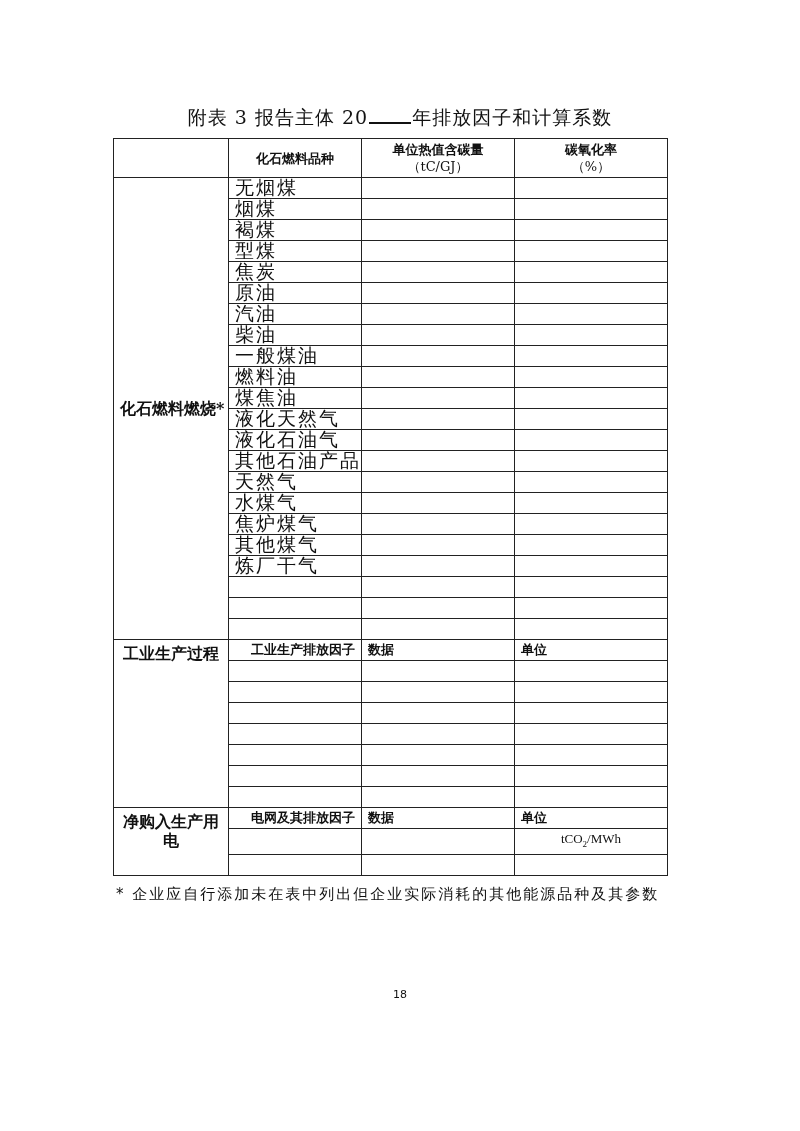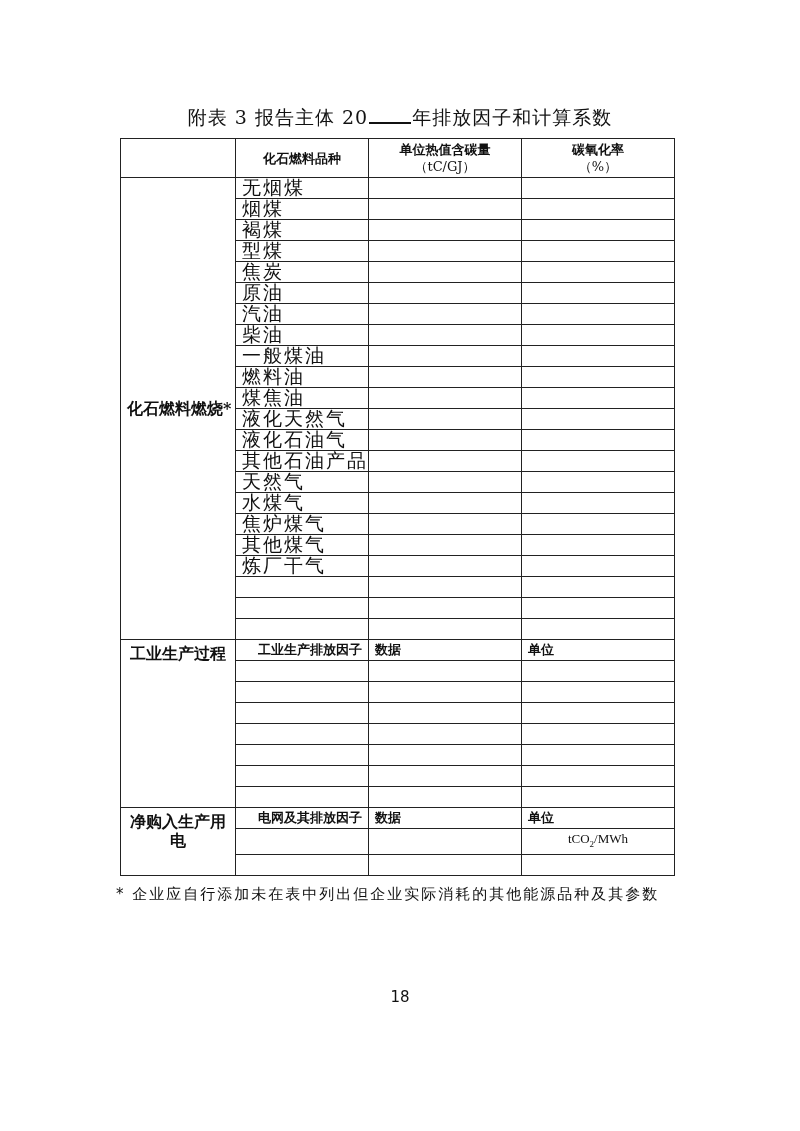--- a/index.html
+++ b/index.html
@@ -1,35 +1,35 @@
 <!DOCTYPE html>
 <html><head>
 <meta charset="utf-8">
 <style>
   html, body { margin:0; padding:0; background:#ffffff; }
   body { width:800px; height:1131px; position:relative; font-family:"DejaVu Serif", serif; color:#111; }
   .title { position:absolute; left:0; width:800px; top:104px; text-align:center; font-size:19px; font-weight:normal; letter-spacing:1px; }
   .title .blank { display:inline-block; width:42px; border-bottom:2px solid #111; height:18px; vertical-align:baseline; margin:0 1px; }
-  table { position:absolute; left:113px; top:138px; border-collapse:collapse; table-layout:fixed; width:553px;margin-left:7px; }
+  table { position:absolute; left:113px; top:138px; border-collapse:collapse; table-layout:fixed; width:553px; }
   td { border:1px solid #222; padding:0 6px; font-size:13px; height:20px; line-height:20px; overflow:hidden; white-space:nowrap; }
   td.c1 { width:102px; }
   td.c2 { width:120px; }
   td.c3 { width:140px; }
   td.c4 { width:140px; }
   tr.hdr td { height:38px; line-height:17px; text-align:center; font-weight:bold; white-space:normal; }
   tr.hdr td .sub { font-weight:normal; display:block; }
   td.cat { vertical-align:middle; font-weight:bold; font-size:16px; }
   td.cat.top { vertical-align:top; padding-top:4px;text-align:center; }
   td.cat.wrap { white-space:normal; line-height:19px; }
   td.fuel { letter-spacing:2px; font-family:Liberation Sans, sans-serif; font-size:19px; }
   td.sh { font-weight:bold; text-align:left; }
   td.sh.left { text-align:right; }
   td.unit { text-align:center; font-family:"Liberation Serif", serif; font-size:13px; }
   .note { position:absolute; left:116px; top:885px; font-size:15px; letter-spacing:2px; font-family:"DejaVu Sans", sans-serif; }
-  .page { position:absolute; left:0; width:800px; top:988px; text-align:center; font-size:15px; font-family:"DejaVu Sans", sans-serif; }
+  .page { position:absolute; left:0; width:800px; top:988px; text-align:center; font-size:11px; font-family:"DejaVu Sans", sans-serif; }
   sub { font-size:9px; }
 </style>
 </head>
 <body>
 
 <div class="title">
   <span>附表 3   报告主体 20</span><span class="blank"></span><span>年排放因子和计算系数</span>
 </div>
 
 <table>

